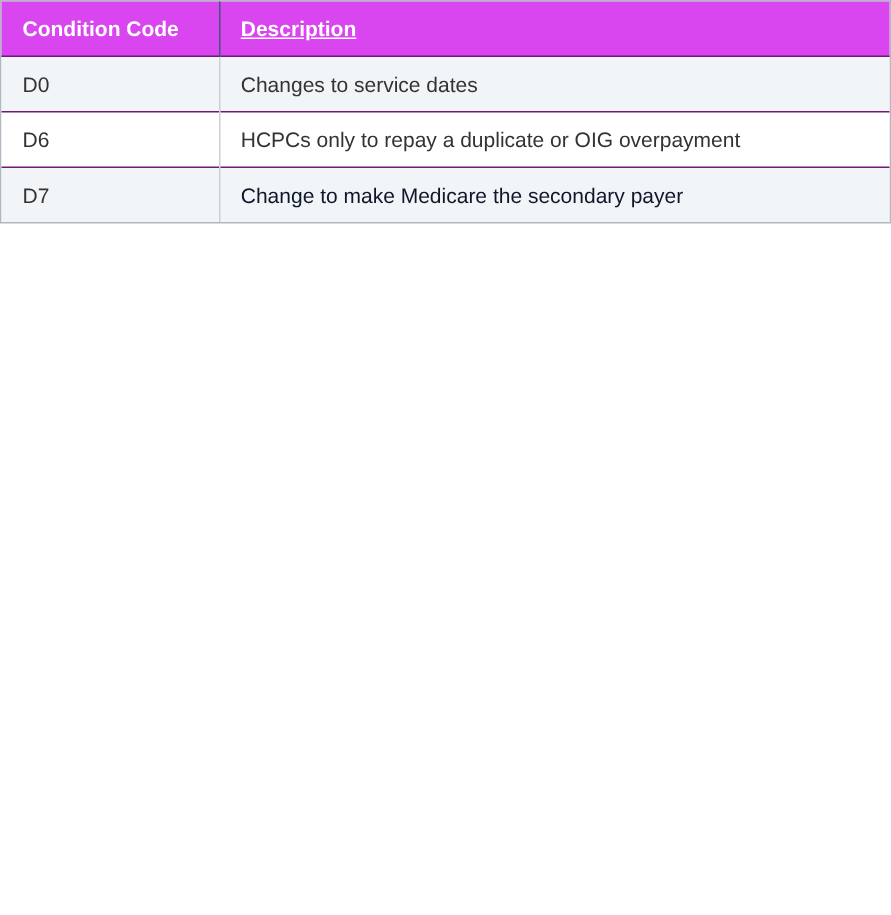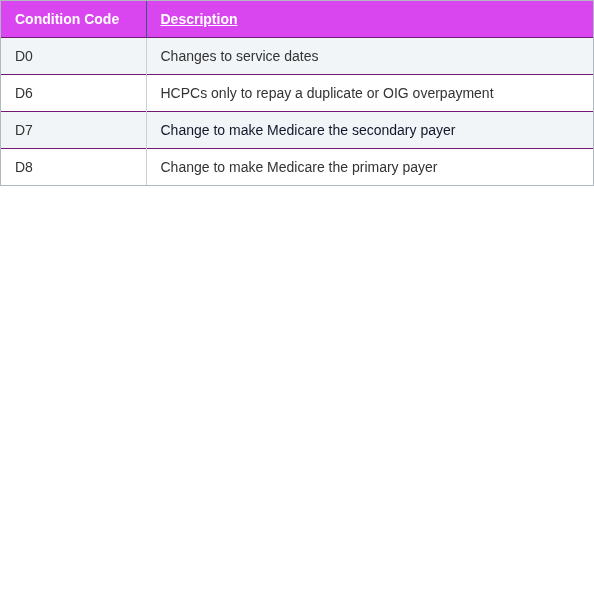--- a/index.html
+++ b/index.html
@@ -91,19 +91,15 @@
           <td>Changes to service dates</td>
         </tr>
         <tr>
           <td>D6</td>
           <td>HCPCs only to repay a duplicate or OIG overpayment</td>
         </tr>
         <tr>
           <td>D7</td>
           <td style="color: #0f172a;">Change to make Medicare the secondary payer</td>
         </tr>
-        <tr>
-          <td>D8</td>
-          <td>Change to make Medicare the primary payer</td>
-        </tr>
       </tbody>
   </table>
 </div>
 
 </body></html>

